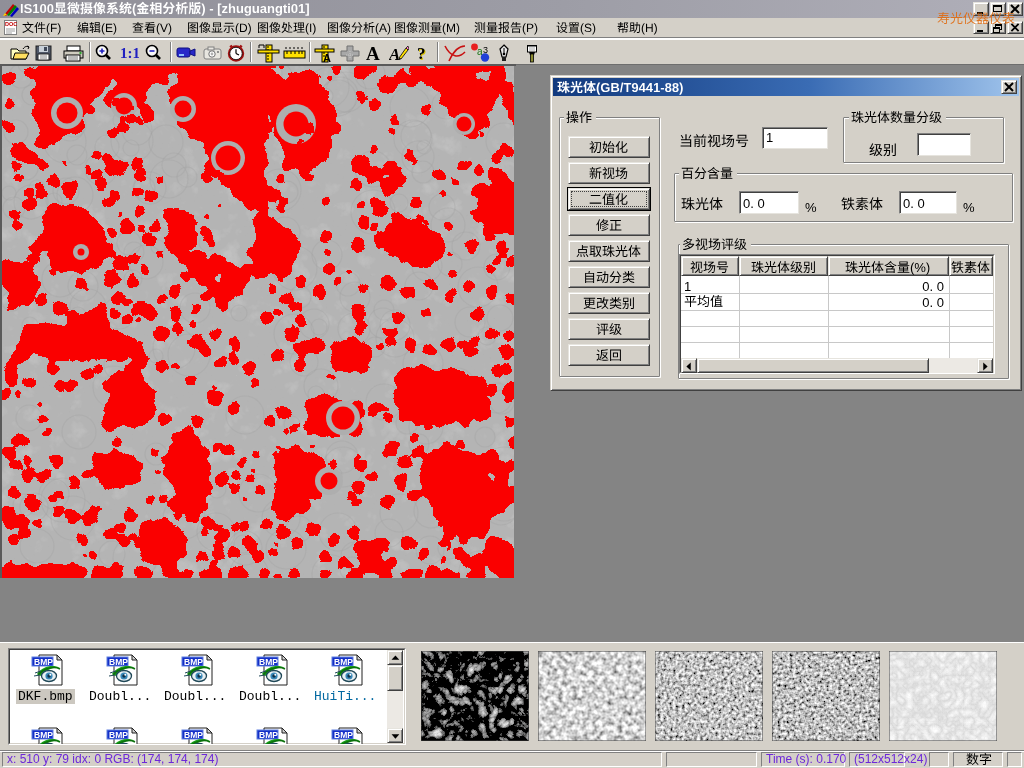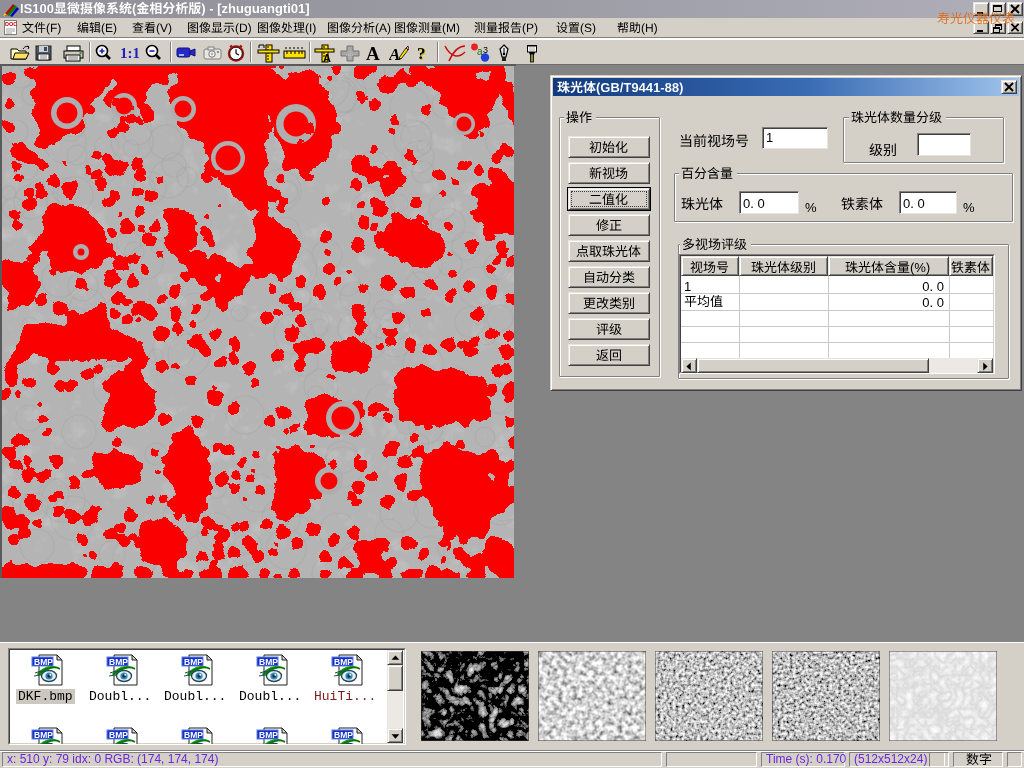--- a/index.html
+++ b/index.html
@@ -1610,21 +1610,21 @@
     <svg class="ab" style="left:256px;top:654px" width="32" height="32" viewBox="0 0 32 32">
       <use href="#bmpico"></use>
     </svg>
     <div class="ab" style="left:237px;top:689px;padding:0 2px;font-family:'Liberation Mono',monospace;font-size:13px;line-height:15px;color:#000">Doubl...</div>
     <svg class="ab" style="left:256px;top:727px" width="32" height="17" viewBox="0 0 32 17">
       <use href="#bmpico"></use>
     </svg>
     <svg class="ab" style="left:331px;top:654px" width="32" height="32" viewBox="0 0 32 32">
       <use href="#bmpico"></use>
     </svg>
-    <div class="ab" style="left:312px;top:689px;padding:0 2px;font-family:'Liberation Mono',monospace;font-size:13px;line-height:15px;color:#7f1d1d">HuiTi...</div>
+    <div class="ab" style="left:312px;top:689px;padding:0 2px;font-family:'Liberation Mono',monospace;font-size:13px;line-height:15px;color:#0369a1">HuiTi...</div>
     <svg class="ab" style="left:331px;top:727px" width="32" height="17" viewBox="0 0 32 17">
       <use href="#bmpico"></use>
     </svg>
     <div class="ab" style="left:387px;top:650px;width:16px;height:93px;background:#ece9e4"></div>
     <div class="ab btn3d" style="left:387px;top:650px;width:16px;height:15px"><svg width="14" height="13" viewBox="0 0 14 15">
         <polygon points="3,9 7.5,4 12,9" fill="#000"></polygon>
       </svg></div>
     <div class="ab btn3d" style="left:387px;top:728px;width:16px;height:15px"><svg width="14" height="13" viewBox="0 0 14 15">
         <polygon points="3,5 7.5,10 12,5" fill="#000"></polygon>
       </svg></div>
@@ -1675,19 +1675,19 @@
     </svg>
     <svg class="ab" style="left:889px;top:651px" width="108" height="90">
       <rect width="108" height="90" fill="#888"></rect>
       <rect width="108" height="90" filter="url(#te)"></rect>
       <rect width="108" height="90" fill="none" stroke="#404040" stroke-width="1"></rect>
     </svg>
     <div class="ab" style="left:0;top:750px;width:1024px;height:18px;background:#d4d0c8;border-top:1px solid #808080;box-shadow:inset 0 1px 0 #fff"></div>
     <div class="statusbox" style="left:2px;width:660px"><span style="padding-left:4px">x: 510 y: 79 idx: 0 RGB: (174, 174, 174)</span></div>
     <div class="statusbox" style="left:666px;width:91px"></div>
     <div class="statusbox" style="left:761px;width:84px"><span style="padding-left:4px">Time (s): 0.170</span></div>
-    <div class="statusbox" style="left:849px;width:96px"><span style="padding-left:4px">(512x512x24)</span></div>
+    <div class="statusbox" style="left:849px;width:56px"><span style="padding-left:4px">(512x512x24)</span></div>
     <div class="statusbox" style="left:929px;width:20px"></div>
     <div class="statusbox" style="left:953px;width:50px"></div>
     <svg class="ab" style="left:965px;top:749px" width="28" height="19" viewBox="0 0 28 19">
       <path d="M6.8 4.3C6.5 4.8 6.1 5.6 5.8 6.1L6.4 6.4C6.8 5.9 7.2 5.3 7.6 4.7ZM2.1 4.7C2.5 5.2 2.8 6 3 6.4L3.7 6.1C3.6 5.6 3.2 4.9 2.9 4.4ZM6.3 11.6C6 12.3 5.6 12.9 5.1 13.4C4.6 13.1 4.1 12.9 3.6 12.7C3.8 12.3 4 12 4.2 11.6ZM2.4 13C3.1 13.3 3.8 13.6 4.4 13.9C3.6 14.5 2.6 14.9 1.5 15.2C1.7 15.4 1.9 15.7 2 15.9C3.2 15.6 4.3 15.1 5.2 14.3C5.7 14.6 6.1 14.9 6.4 15.1L7 14.4C6.7 14.2 6.3 14 5.9 13.8C6.6 13 7.1 12.1 7.4 11L6.9 10.8L6.7 10.8H4.6L4.9 10.1L4 10C3.9 10.2 3.8 10.5 3.7 10.8H1.9V11.6H3.3C3 12.1 2.7 12.6 2.4 13ZM4.3 4.1V6.5H1.6V7.3H4C3.4 8.1 2.4 9 1.5 9.3C1.7 9.5 1.9 9.9 2 10.1C2.8 9.7 3.7 8.9 4.3 8.2V9.7H5.3V8C5.9 8.4 6.7 9 7 9.3L7.5 8.6C7.2 8.4 6.1 7.7 5.4 7.3H7.9V6.5H5.3V4.1ZM9.2 4.2C8.9 6.5 8.3 8.7 7.3 10C7.5 10.2 7.8 10.5 8 10.6C8.3 10.1 8.6 9.6 8.9 8.9C9.2 10.2 9.5 11.4 10 12.4C9.3 13.6 8.3 14.6 6.9 15.3C7 15.5 7.3 15.9 7.4 16.1C8.7 15.4 9.7 14.5 10.5 13.3C11.2 14.4 12 15.3 13 15.9C13.1 15.7 13.4 15.3 13.6 15.2C12.5 14.6 11.7 13.6 11 12.4C11.7 11.1 12.2 9.5 12.4 7.5H13.3V6.6H9.6C9.8 5.9 10 5.1 10.1 4.3ZM11.5 7.5C11.3 9 11 10.3 10.5 11.4C10 10.2 9.7 8.9 9.4 7.5Z M20 10.3V11.1H14.9V12H20V14.8C20 15 19.9 15.1 19.7 15.1C19.4 15.1 18.6 15.1 17.7 15.1C17.9 15.3 18.1 15.8 18.1 16C19.3 16 19.9 16 20.4 15.9C20.9 15.7 21 15.4 21 14.8V12H26.1V11.1H21V10.6C22.2 10 23.3 9.1 24.1 8.3L23.5 7.8L23.2 7.8H17V8.8H22.3C21.6 9.3 20.7 9.9 20 10.3ZM19.5 4.3C19.8 4.6 20 5.1 20.2 5.4H15V8.1H16V6.4H25V8.1H26V5.4H21.3C21.1 5 20.8 4.4 20.5 4Z" fill="#000"></path>
     </svg>
     <div class="statusbox" style="left:1007px;width:15px"></div>
   </div>
 </body></html>

